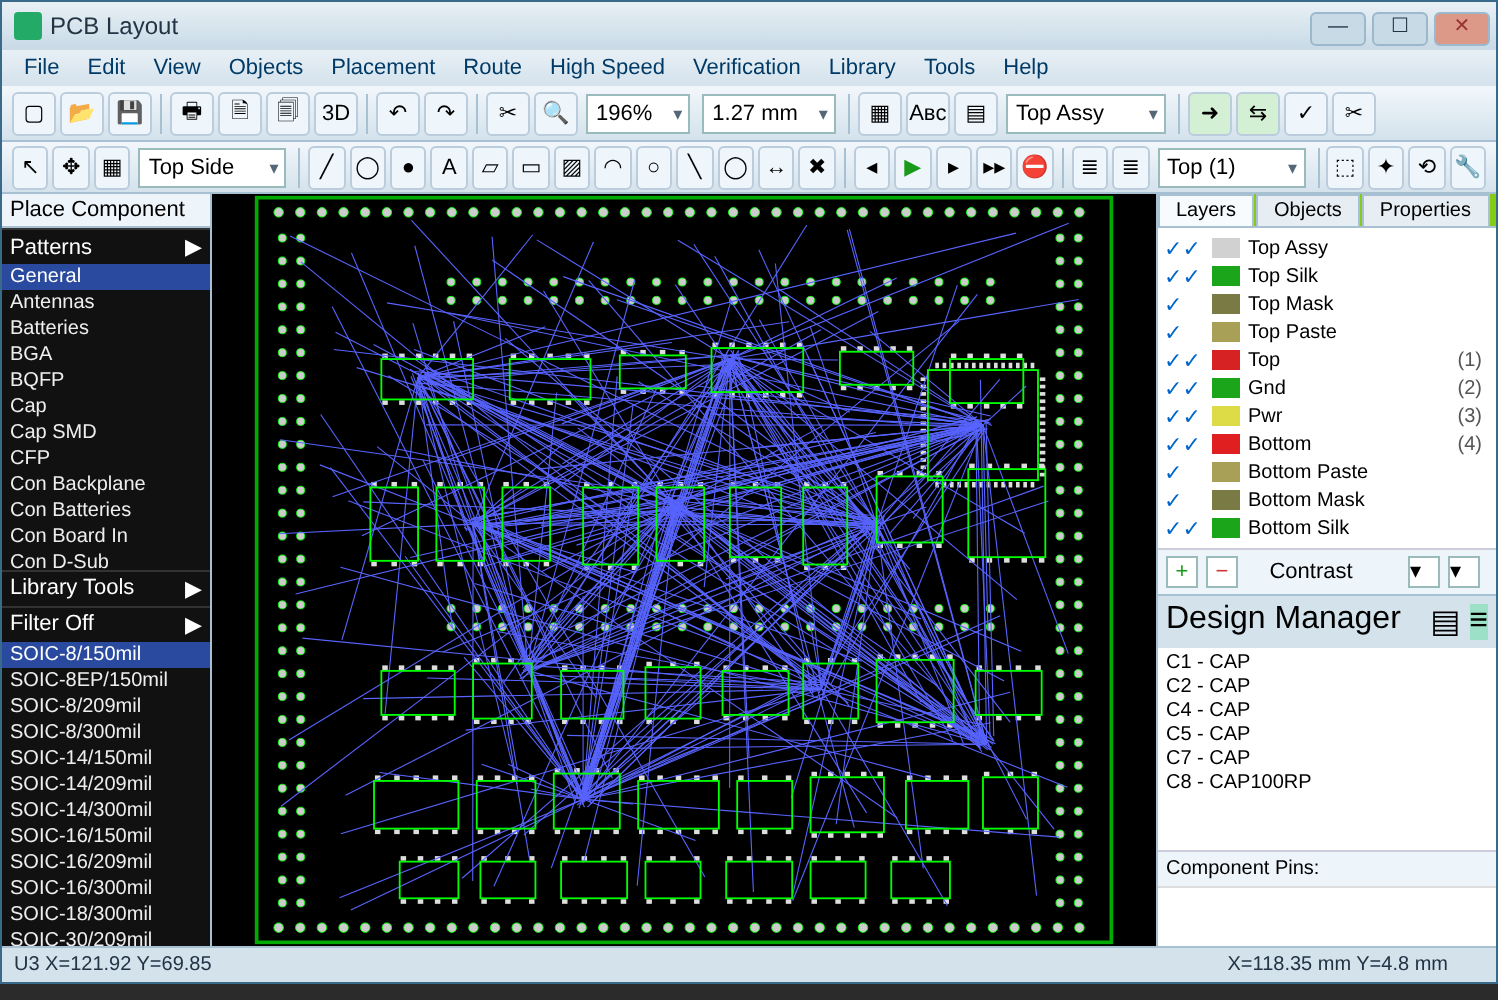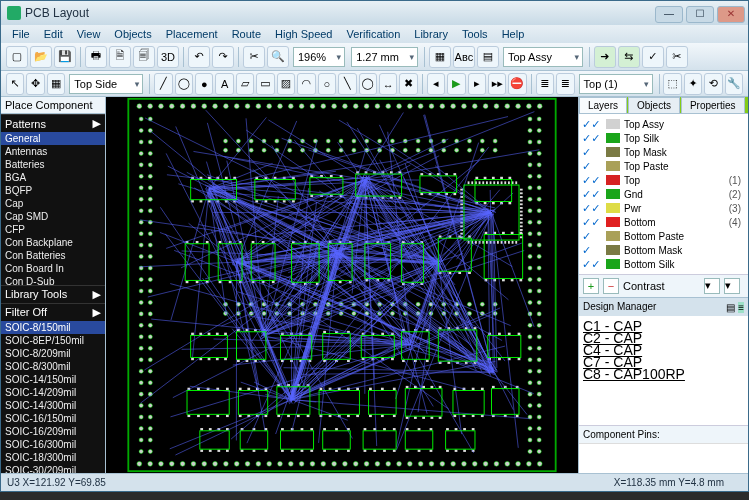--- a/index.html
+++ b/index.html
@@ -32,22 +32,22 @@
 .tab { padding: 2px 8px; font-size: 10px; border: 1px solid #a8c1d2; border-bottom: none; background: #e6eef4; margin-right: 1px; cursor: pointer; }
 .tab.active { background: #f8fbfd; }
 .layers { flex: 0 0 auto; background: #fff; padding: 3px; max-height: 160px; overflow: hidden; }
 .layer { display: flex; align-items: center; height: 14px; font-size: 10px; cursor: pointer; }
 .layer .chk { color: #06c; width: 20px; font-size: 11px; }
 .layer .sw { width: 14px; height: 10px; margin: 0 4px; }
 .layer .name { flex: 1; }
 .layer .num { color: #555; padding-right: 4px; }
 .lctrl { display: flex; align-items: center; padding: 3px 4px; background: #eef5fa; border-top: 1px solid #ccd; }
 .lctrl .sq { width: 16px; height: 16px; border: 1px solid #9bb; margin-right: 4px; background: #fff; }
-.dm-head { background: #d4e2ec; padding: 3px 4px; font-size: 10px; display: flex; justify-content: space-between; border-top: 1px solid #a8c1d2; }
-.dm-list { background: #fff; flex: 1; padding: 2px 4px; font-size: 14px; overflow: hidden; text-decoration: underline; }
+.dm-head { background: #d4e2ec; padding: 3px 4px; font-size: 16px; display: flex; justify-content: space-between; border-top: 1px solid #a8c1d2; }
+.dm-list { background: #fff; flex: 1; padding: 2px 4px; font-size: 10px; overflow: hidden; }
 .dm-list .row { height: 12px; white-space: nowrap; cursor: pointer; }
 .pins-head { background: #eef5fa; padding: 3px 4px; font-size: 10px; border-top: 1px solid #ccd; }
 .pins-box { background: #fff; height: 30px; border-top: 1px solid #ddd; }
 .statusbar { height: 18px; background: #d4e2ec; border-top: 1px solid #a8c1d2; display: flex; align-items: center; padding: 0 6px; font-size: 10px; color: #234; }
 .statusbar .cell { margin-right: 18px; }
 .statusbar .spacer { flex: 1; }
 .toolbar2 { height: 26px; }
 </style>
 </head>
 <body>
@@ -1305,35 +1305,36 @@
           <div class="layer">
             <span class="chk">✓✓</span>
             <span class="sw" style="background:#1aa51a"></span>
             <span class="name">Bottom Silk</span>
             <span class="num"></span>
           </div>
         </div>
       <div class="lctrl">
         <div class="sq" style="display:flex;align-items:center;justify-content:center;color:#1a9a1a">+</div>
         <div class="sq" style="display:flex;align-items:center;justify-content:center;color:#c33">−</div>
-        <span style="flex:1;text-align:left;padding-right:16px">Contrast</span>
+        <span style="flex:1;text-align:center;padding-right:16px">Contrast</span>
         <div class="sq">▾</div>
         <div class="sq">▾</div>
       </div>
       <div class="dm-head">
         <span>Design Manager</span>
         <span>
           <span class="sq" style="display:inline-block;vertical-align:middle;">▤</span>
           <span class="sq" style="display:inline-block;vertical-align:middle;background:#9de0c8">≡</span>
         </span>
       </div>
       <div class="dm-list" id="dmlist">
           <div class="row">C1 - CAP</div>
           <div class="row">C2 - CAP</div>
           <div class="row">C4 - CAP</div>
+          <div class="row">C5 - CAP</div>
           <div class="row">C7 - CAP</div>
           <div class="row">C8 - CAP100RP</div>
         </div>
       <div class="pins-head">Component Pins:</div>
       <div class="pins-box"></div>
     </div>
 
   </div>
 
   <div class="statusbar">

